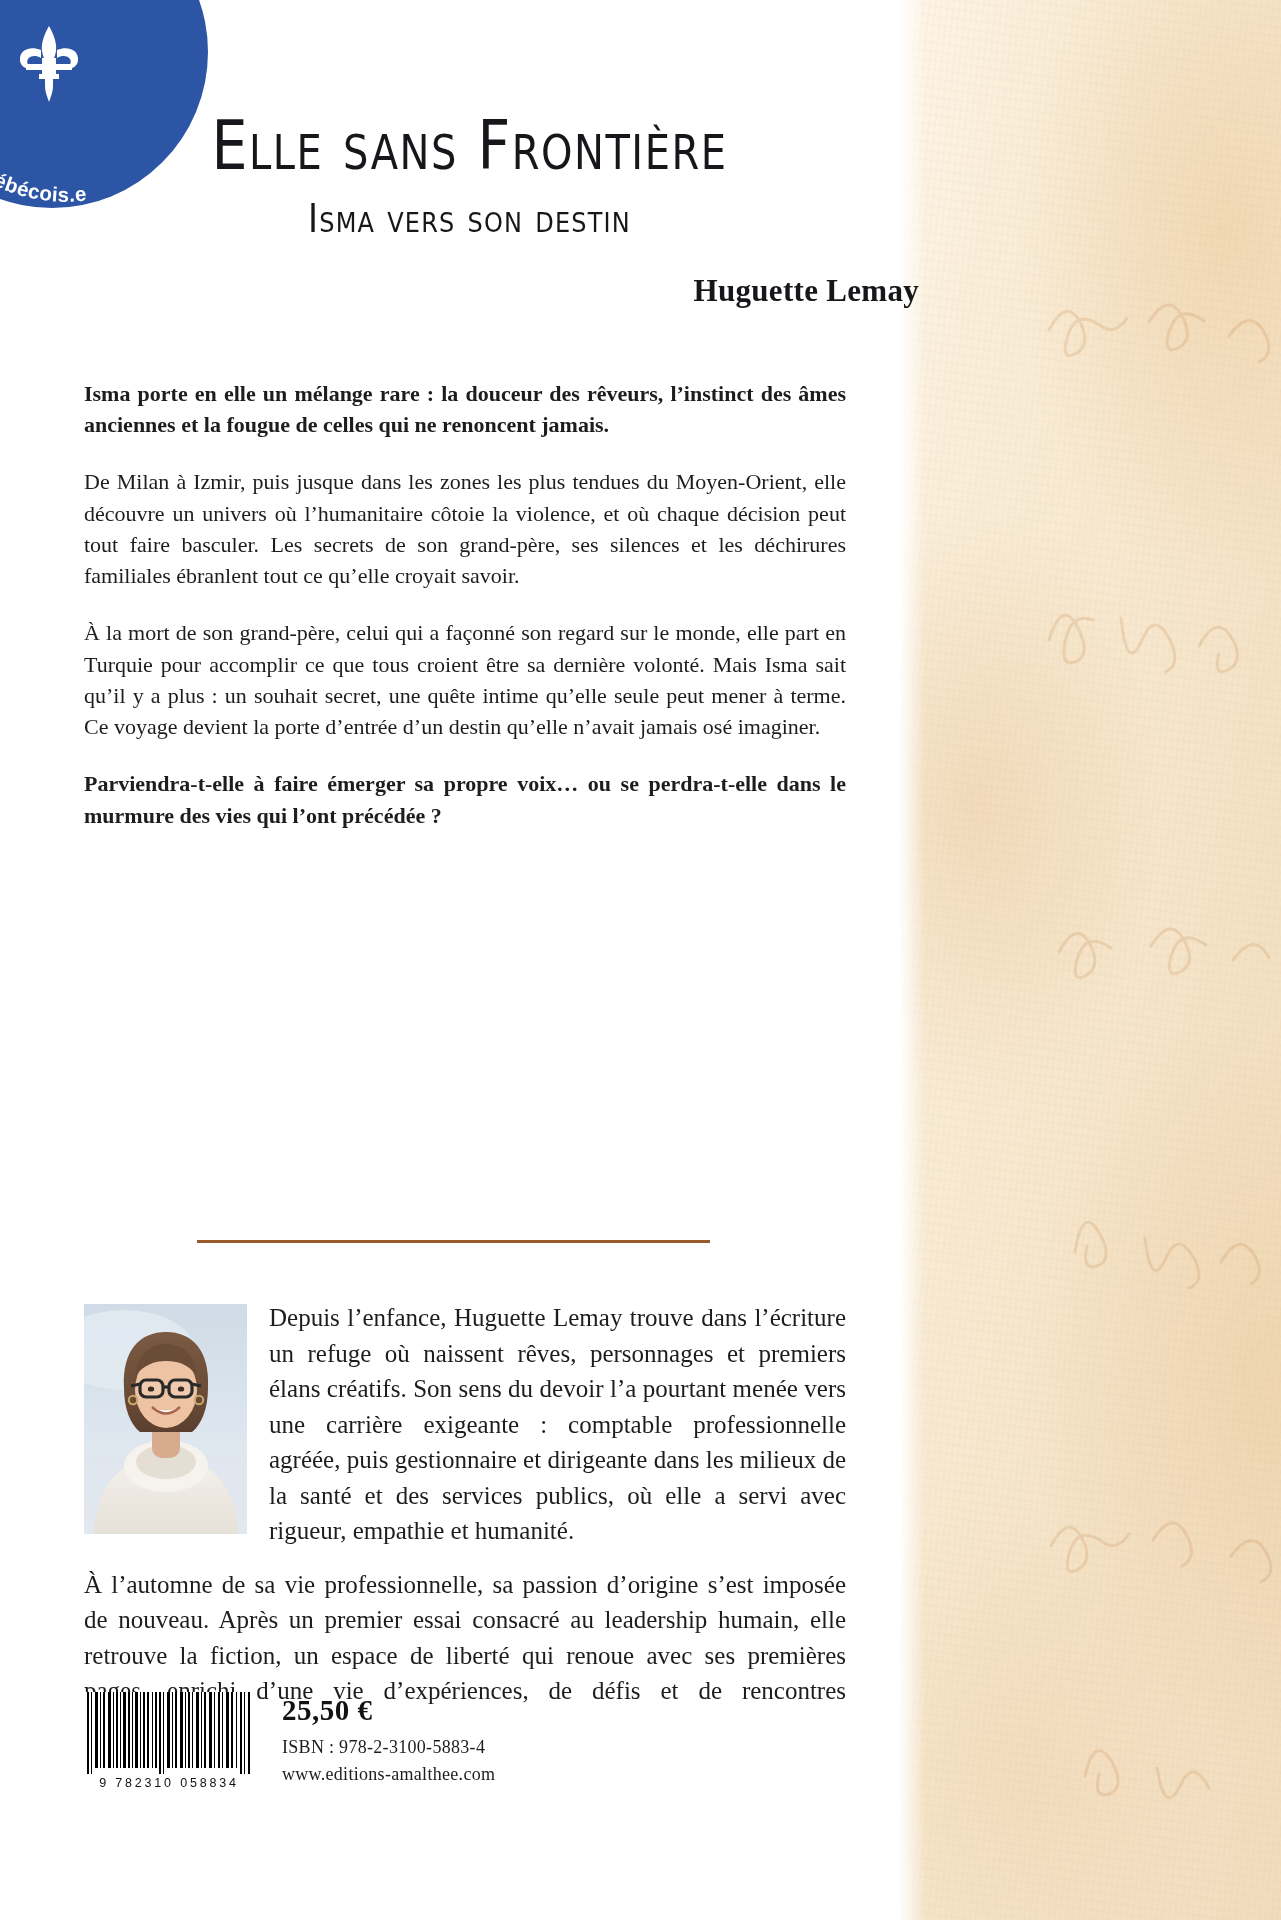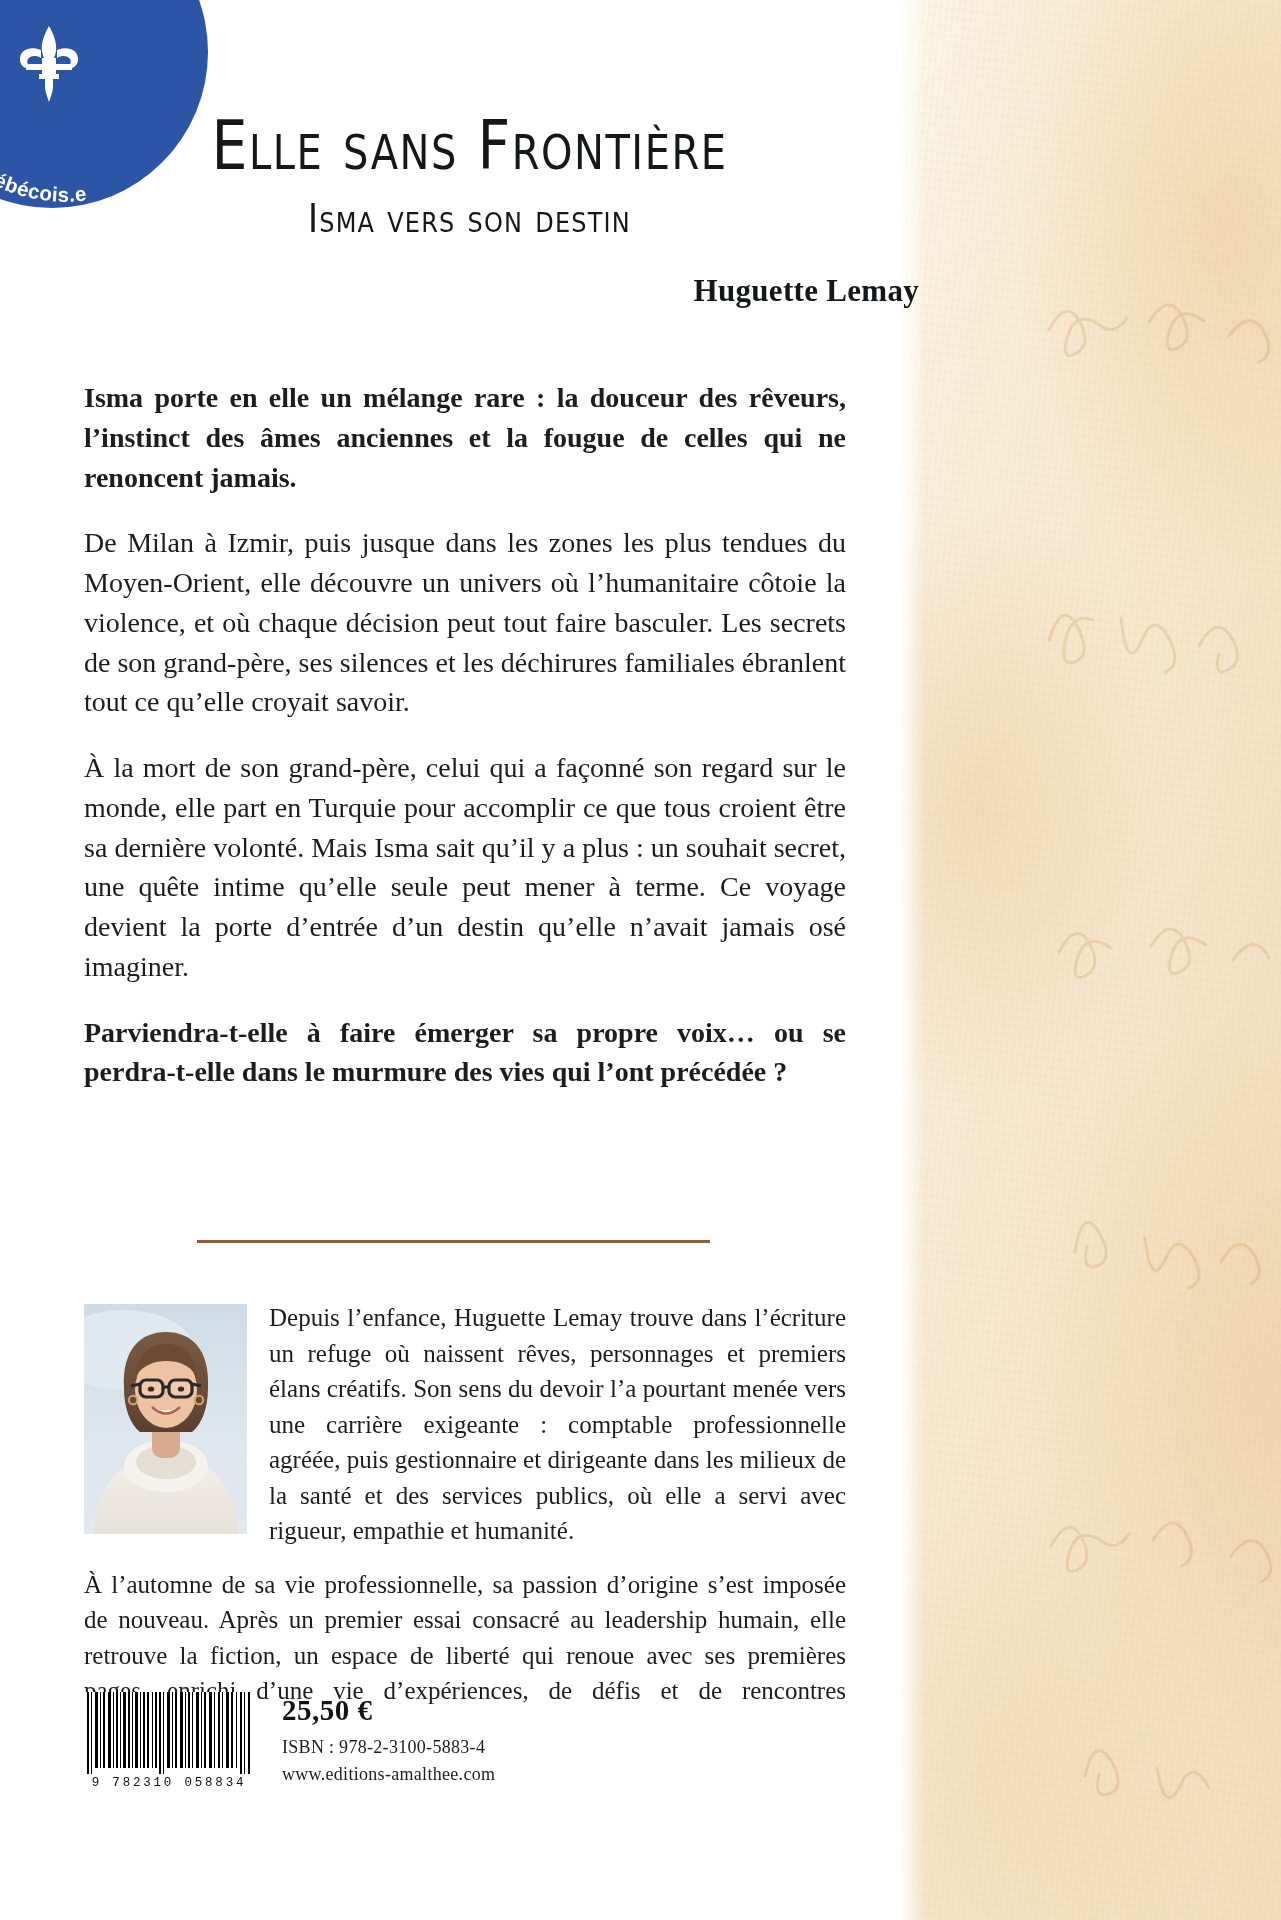--- a/index.html
+++ b/index.html
@@ -143,21 +143,21 @@
   
   .blurb {
     position: absolute;
     left: 84px;
     top: 378px;
     width: 762px;
   }
   .blurb p {
     margin: 0 0 26px 0;
     font-family: "Liberation Serif", serif;
-    font-size: 28px;
+    font-size: 22px;
     line-height: 1.42;
     color: #1d1d1f;
     text-align: justify;
     text-justify: inter-word;
     hyphens: none;
   }
   .blurb p.lead,
   .blurb p.closing {
     font-weight: 700;
   }
@@ -222,21 +222,21 @@
   }
   .barcode-wrap {
     width: 170px;
   }
   .barcode-bars {
     display: block;
     width: 170px;
     height: 82px;
   }
   .barcode-digits {
-    font-family: Liberation Mono, monospace;
+    font-family: Liberation Sans, sans-serif;
     font-size: 12.5px;
     letter-spacing: 2.8px;
     color: #111111;
     margin-top: 2px;
     text-align: center;
     white-space: nowrap;
   }
   .footer-meta {
     padding-top: 2px;
   }

